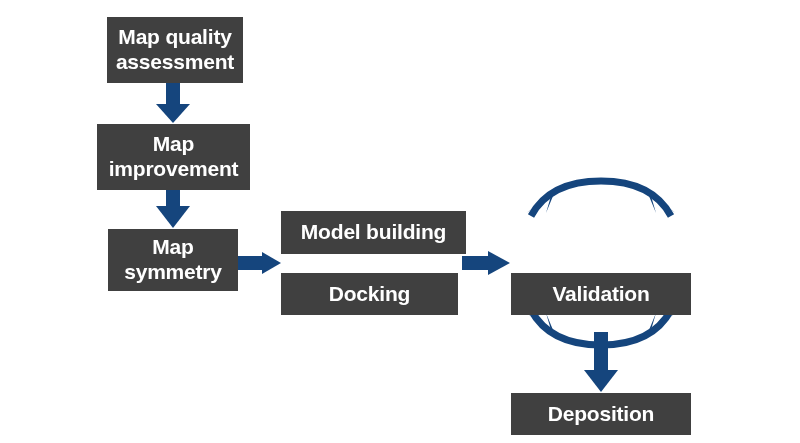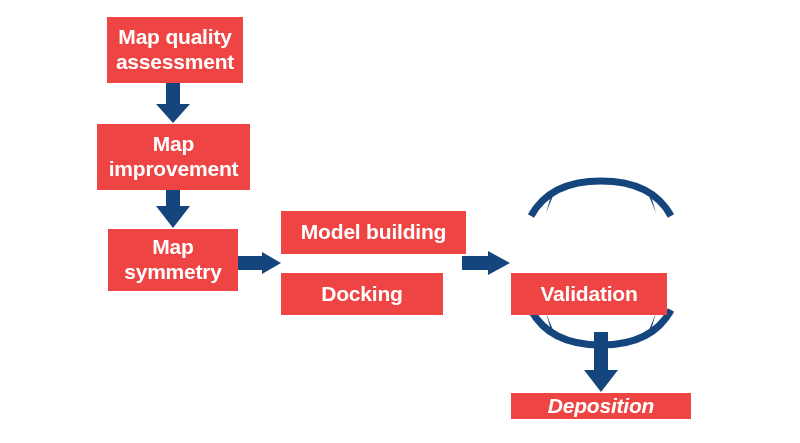--- a/index.html
+++ b/index.html
@@ -12,21 +12,21 @@
   }
   #canvas {
     position: relative;
     width: 800px;
     height: 443px;
     background: #ffffff;
     overflow: hidden;
   }
   .box {
     position: absolute;
-    background: #ef4444;
+    background: #404040;
     color: #ffffff;
     display: flex;
     align-items: center;
     justify-content: center;
     text-align: center;
     font-family: "Liberation Sans", sans-serif;
     font-size: 21px;
     font-weight: 600;
     line-height: 1.18;
     letter-spacing: -0.2px;
@@ -99,20 +99,20 @@
 assessment</div>
 
   <div class="box two-line" style="left:97px; top:124px; width:153px; height:66px;">Map
 improvement</div>
 
   <div class="box two-line" style="left:108px; top:229px; width:130px; height:62px;">Map
 symmetry</div>
 
   <div class="box" style="left:281px; top:211px; width:185px; height:43px;">Model building</div>
 
-  <div class="box" style="left:281px; top:273px; width:162px; height:42px;">Docking</div>
+  <div class="box" style="left:281px; top:273px; width:177px; height:42px;">Docking</div>
 
 
-  <div class="box" style="left:511px; top:273px; width:156px; height:42px;">Validation</div>
+  <div class="box" style="left:511px; top:273px; width:180px; height:42px;">Validation</div>
 
-  <div class="box" style="left:511px; top:393px; width:180px; height:26px;font-style:italic;">Deposition</div>
+  <div class="box" style="left:511px; top:393px; width:180px; height:42px;">Deposition</div>
 
 </div>
 
 </body></html>

